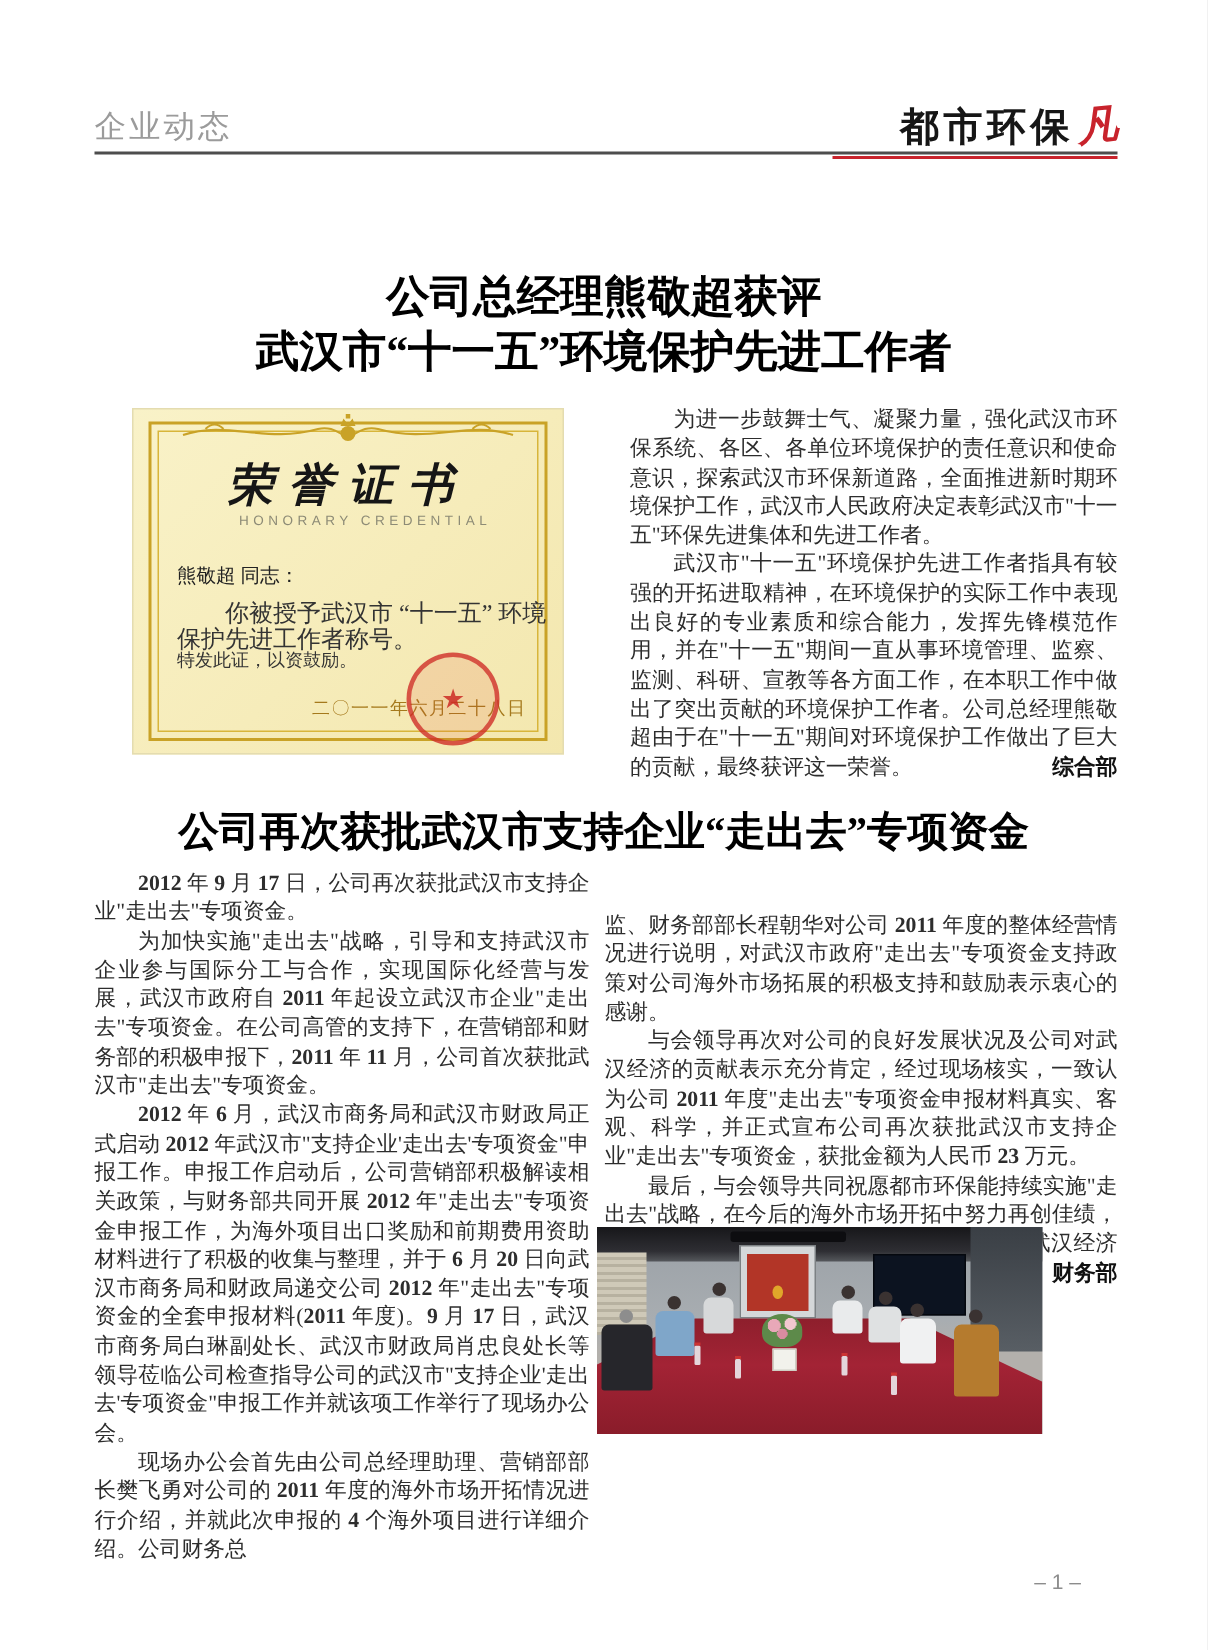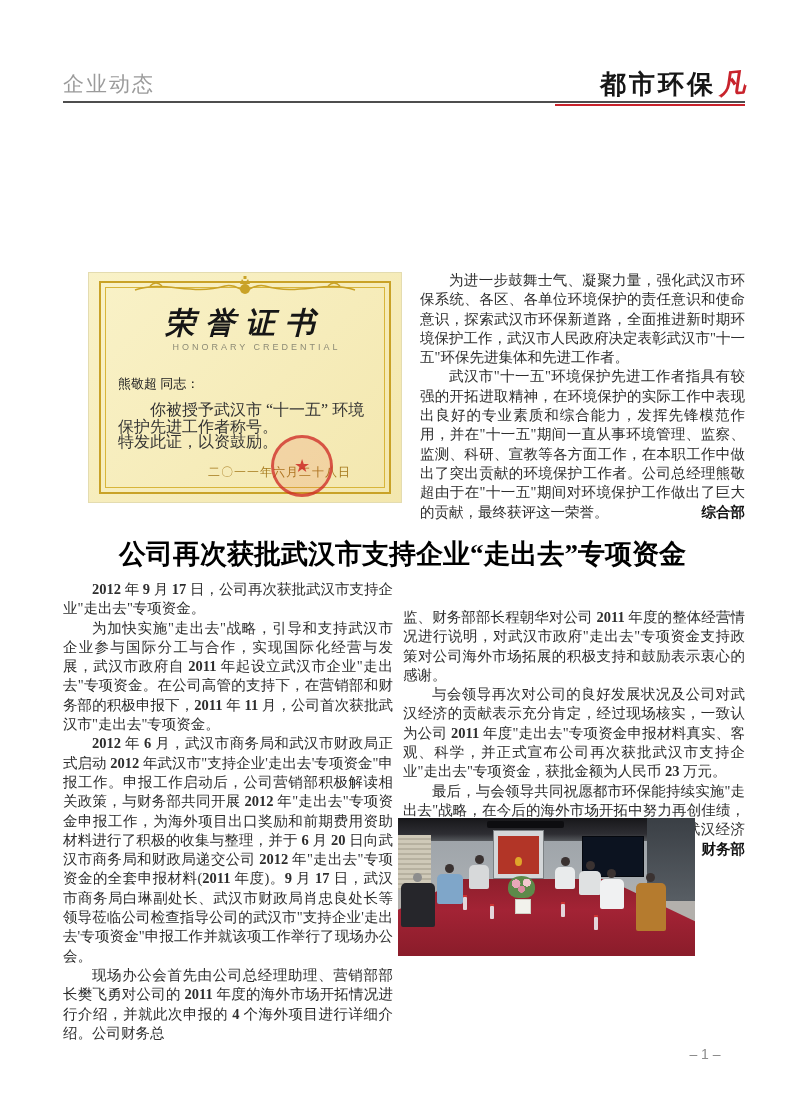--- a/index.html
+++ b/index.html
@@ -24,34 +24,34 @@
   .body-col{position:absolute;text-align:justify;font-size:14.5px;line-height:19.3px;color:#2d2d2d;}
   .body-col p{margin:0;text-indent:2em;}
   .body-col p.cont{text-indent:0;}
   .para-wrap{position:relative;}
   .byline{position:absolute;right:0;bottom:0;font-weight:bold;color:#111;background:#fff;padding-left:8px;}
   .body-col b{font-family:"Liberation Serif",serif;}
   #a1-text{left:420px;top:271px;width:325px;}
   #a2-col1{left:63px;top:580px;width:330px;}
   #a2-col2{left:403px;top:608px;width:342px;}
   
-  .certificate{position:absolute;left:88px;top:272px;width:314px;height:231px;
+  .certificate{position:absolute;left:88px;top:272px;width:288px;height:231px;
                background:linear-gradient(135deg,#f9f2c8 0%,#f6ecba 55%,#f3e7ae 100%);
                box-shadow:0 0 0 1px #e4dcb0 inset;}
   .cert-frame{position:absolute;left:11px;top:9px;right:11px;bottom:9px;
               border:2px solid #c9a227;}
   .cert-frame-inner{position:absolute;left:4px;top:4px;right:4px;bottom:4px;border:1px solid #d8b53a;}
   .cert-crest{position:absolute;left:0;right:0;top:4px;text-align:center;}
   .cert-title{position:absolute;left:0;right:0;top:31px;text-align:center;font-size:30px;font-weight:bold;
               color:#161616;letter-spacing:10px;font-style:italic;}
   .cert-sub{position:absolute;left:0;right:16px;top:70px;text-align:center;font-size:9px;color:#8d8b76;
             letter-spacing:3px;font-family:"Liberation Sans",sans-serif;padding-left:39px;}
   .cert-salut{position:absolute;left:30px;top:103px;font-size:13px;font-weight:normal;color:#222;}
   .cert-line1{position:absolute;left:30px;top:129px;width:262px;font-size:16px;color:#333;text-indent:2em;line-height:17px;}
-  .cert-line2{position:absolute;left:30px;top:160px;font-size:16px;color:#333;}
+  .cert-line2{position:absolute;left:30px;top:160px;font-size:12px;color:#333;}
   .cert-date{position:absolute;left:120px;top:192px;font-size:12px;color:#a5791c;letter-spacing:1px;}
   .cert-seal{position:absolute;left:183px;top:163px;width:56px;height:56px;border-radius:50%;
              border:3px solid rgba(205,42,36,0.75);background:rgba(230,80,60,0.14);
              display:flex;align-items:center;justify-content:center;}
   .cert-seal span{color:rgba(205,42,36,0.85);font-size:18px;}
   
   .photo{position:absolute;left:398px;top:818px;width:297px;height:138px;overflow:hidden;
          background:linear-gradient(180deg,#9aa0a6 0%,#a8adb1 45%,#b3b0ac 60%);}
   .ph-ceiling{position:absolute;left:0;top:0;width:100%;height:17%;
               background:linear-gradient(180deg,#17171a 0%,#2e2e33 70%,#55585c 100%);}
@@ -88,20 +88,24 @@
 <div class="page">
 
   <div class="hdr-label">企业动态</div>
   <div class="brand">
     <span class="brand-text">都市环保</span>
     <span class="brand-mark">凡</span>
   </div>
   <div class="hdr-rule"></div>
   <div class="brand-rule"></div>
 
+  <div class="title1">
+    <div>公司总经理熊敬超获评</div>
+    <div>武汉市“十一五”环境保护先进工作者</div>
+  </div>
 
   <div class="certificate">
     <div class="cert-frame">
       <div class="cert-frame-inner"></div>
     </div>
     <div class="cert-crest">
       <svg width="230" height="22" viewBox="0 0 230 22">
         <g stroke="#c9a227" fill="none" stroke-width="1.4">
           <path d="M5 14 C35 4, 60 20, 95 10 C103 8, 108 12, 112 14"></path>
           <path d="M225 14 C195 4, 170 20, 135 10 C127 8, 122 12, 118 14"></path>

